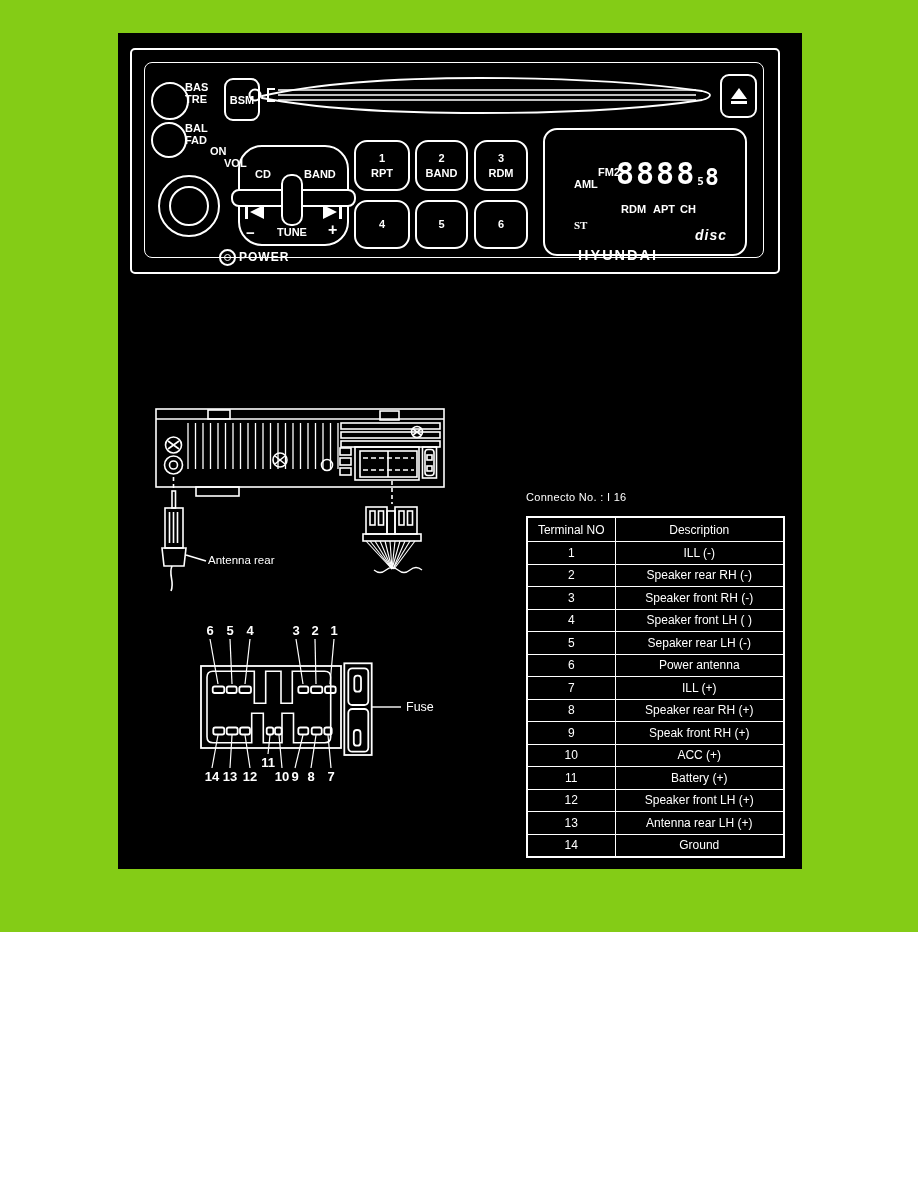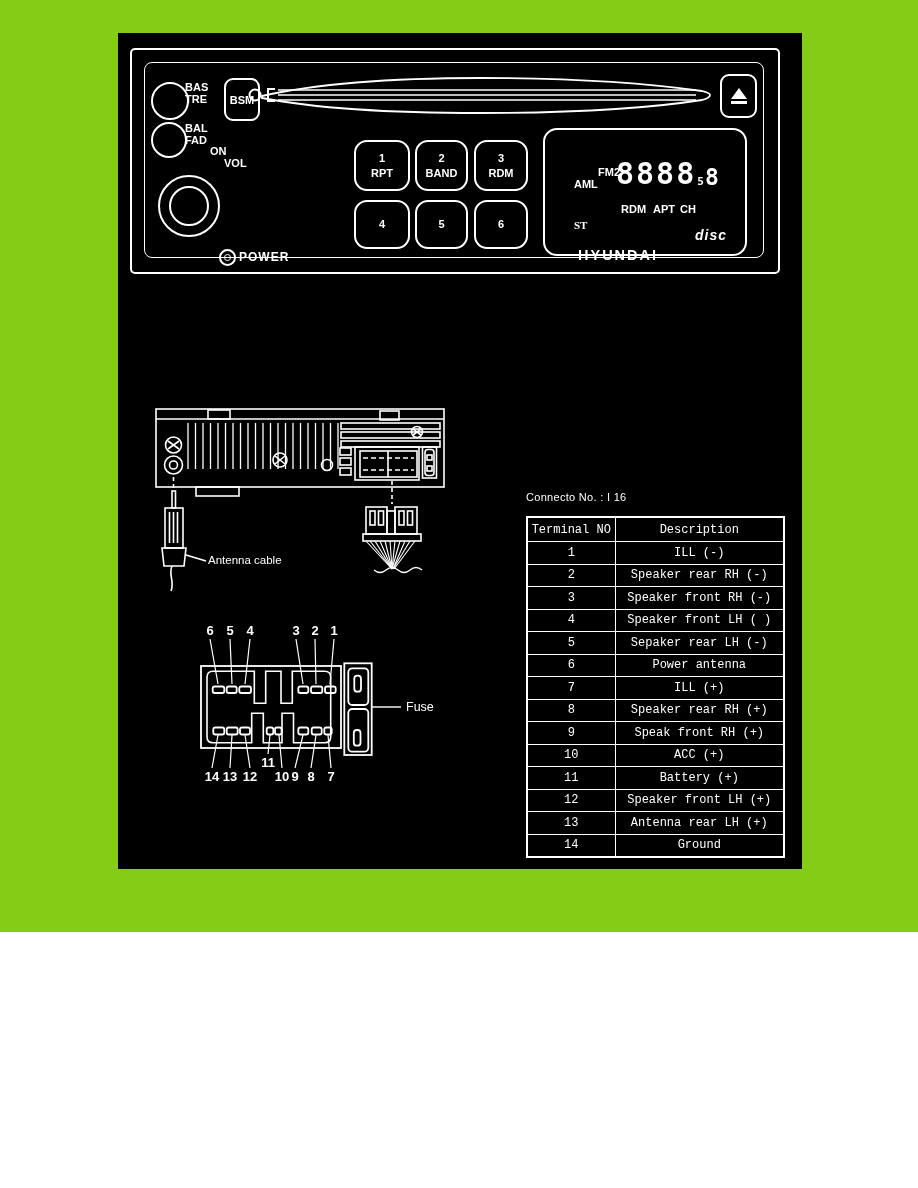--- a/index.html
+++ b/index.html
@@ -25,21 +25,21 @@
   .display{position:absolute;border:2.5px solid #fff;border-radius:14px;}
   .seg{font-family:"DejaVu Sans Mono",monospace;font-weight:700;color:#fff;}
   .digits{position:absolute;display:flex;align-items:flex-end;}
   .brand{position:absolute;color:#fff;font-weight:800;font-size:14.5px;letter-spacing:2px;}
   .disc{position:absolute;color:#fff;font-weight:800;font-style:italic;font-size:14px;letter-spacing:1px;}
   .power-icon{position:absolute;border:2px solid #fff;border-radius:50%;display:flex;align-items:center;justify-content:center;}
   .power-icon .dot{width:5px;height:5px;border:1.5px solid #fff;border-radius:50%;}
   .conn-title{position:absolute;color:#fff;font-size:11px;letter-spacing:.3px;}
   table.term{position:absolute;border-collapse:collapse;background:#000;color:#fff;table-layout:fixed;}
   table.term th,table.term td{border:1.5px solid #fff;font-size:12px;font-weight:400;padding:0;}
-  table.term{border:2px solid #fff;font-family:Liberation Mono, monospace;}
+  table.term{border:2px solid #fff;}
   table.term th{height:23px;text-align:center;}
   table.term td{height:21.5px;}
   td.no{text-align:center;}
   td.desc{padding-left:8px;text-align:center;}
   svg text{fill:#fff;font-family:"Liberation Sans",sans-serif;}
 </style>
 </head>
 <body>
 
 <div class="page">
@@ -78,20 +78,37 @@
       <path d="M34,19 H452" stroke="#fff" stroke-width="1.6"></path>
       <path d="M34,24 H452" stroke="#fff" stroke-width="1.4"></path>
       <path d="M34,29 H452" stroke="#fff" stroke-width="1.6"></path>
     </svg>
 
     <div class="eject" style="left:602px;top:41px;width:33px;height:40px;">
       <div class="eject-tri"></div>
       <div class="eject-bar"></div>
     </div>
 
+    <div class="pad" style="left:120px;top:112px;width:107px;height:97px;">
+      <div class="lbl" style="left:15px;top:22px;">CD</div>
+      <div class="lbl" style="left:64px;top:22px;">BAND</div>
+      <div class="hband" style="left:-9px;top:42px;width:121px;height:14px;"></div>
+      <div class="vpill" style="left:41px;top:27px;width:18px;height:48px;"></div>
+      <svg class="abs" style="left:4px;top:57px;z-index:3;" width="22" height="16" viewBox="0 0 22 16">
+        <rect x="1" y="1" width="3" height="14" fill="#fff"></rect>
+        <path d="M20,1 L6,8 L20,15 Z" fill="#fff"></path>
+      </svg>
+      <svg class="abs" style="left:81px;top:57px;z-index:3;" width="22" height="16" viewBox="0 0 22 16">
+        <rect x="18" y="1" width="3" height="14" fill="#fff"></rect>
+        <path d="M2,1 L16,8 L2,15 Z" fill="#fff"></path>
+      </svg>
+      <div class="lbl" style="left:6px;top:78px;font-size:15px;">−</div>
+      <div class="lbl" style="left:37px;top:80px;">TUNE</div>
+      <div class="lbl" style="left:88px;top:75px;font-size:16px;">+</div>
+    </div>
 
     <div class="btn" style="left:236px;top:107px;width:52px;height:47px;">
       <span>1</span>
       <span>RPT</span>
     </div>
     <div class="btn" style="left:297px;top:107px;width:49px;height:47px;">
       <span>2</span>
       <span>BAND</span>
     </div>
     <div class="btn" style="left:356px;top:107px;width:50px;height:47px;">
@@ -226,21 +243,21 @@
             <line x1="242" y1="138" x2="244" y2="166"></line>
         <line x1="247" y1="138" x2="244" y2="166"></line>
             <line x1="252" y1="138" x2="244" y2="166"></line>
         <line x1="257" y1="138" x2="245" y2="166"></line>
             <line x1="262" y1="138" x2="245" y2="166"></line>
         <line x1="267" y1="138" x2="246" y2="166"></line>
       </g>
       <path d="M226,167 q6,5 12,0 q6,-5 12,0 q6,5 12,0 q6,-5 12,0" stroke-width="1.3"></path>
     </g>
   </svg>
-  <div class="lbl" style="left:90px;top:522px;font-weight:400;font-size:11.5px;">Antenna cable</div>
+  <div class="lbl" style="left:90px;top:522px;font-weight:400;font-size:11.5px;">Antenna rear</div>
 
   <svg class="abs" style="left:70px;top:585px;" width="260" height="180" viewBox="0 0 260 180" fill="none" stroke="#fff" stroke-width="1.8">
     <g stroke-width="1.2">
       <line x1="22" y1="21" x2="30" y2="66"></line>
           <line x1="42" y1="21" x2="44" y2="66"></line>
       <line x1="62" y1="21" x2="57" y2="66"></line>
           <line x1="108" y1="21" x2="115" y2="66"></line>
       <line x1="127" y1="21" x2="128" y2="66"></line>
           <line x1="146" y1="21" x2="142" y2="66"></line>
     </g>

